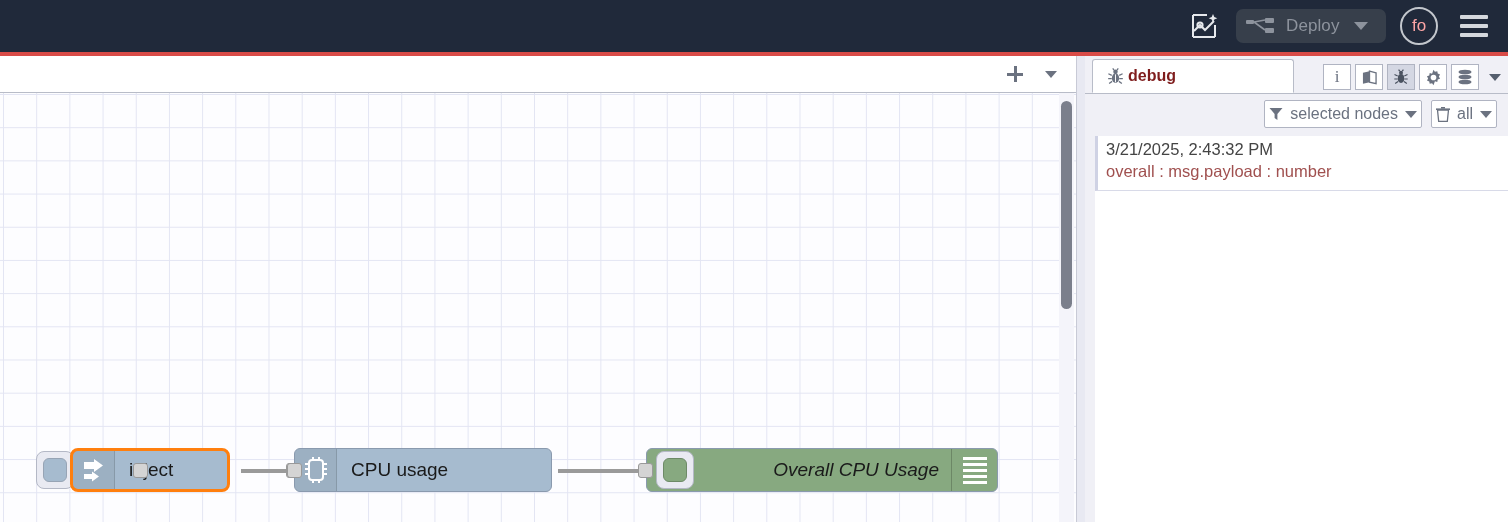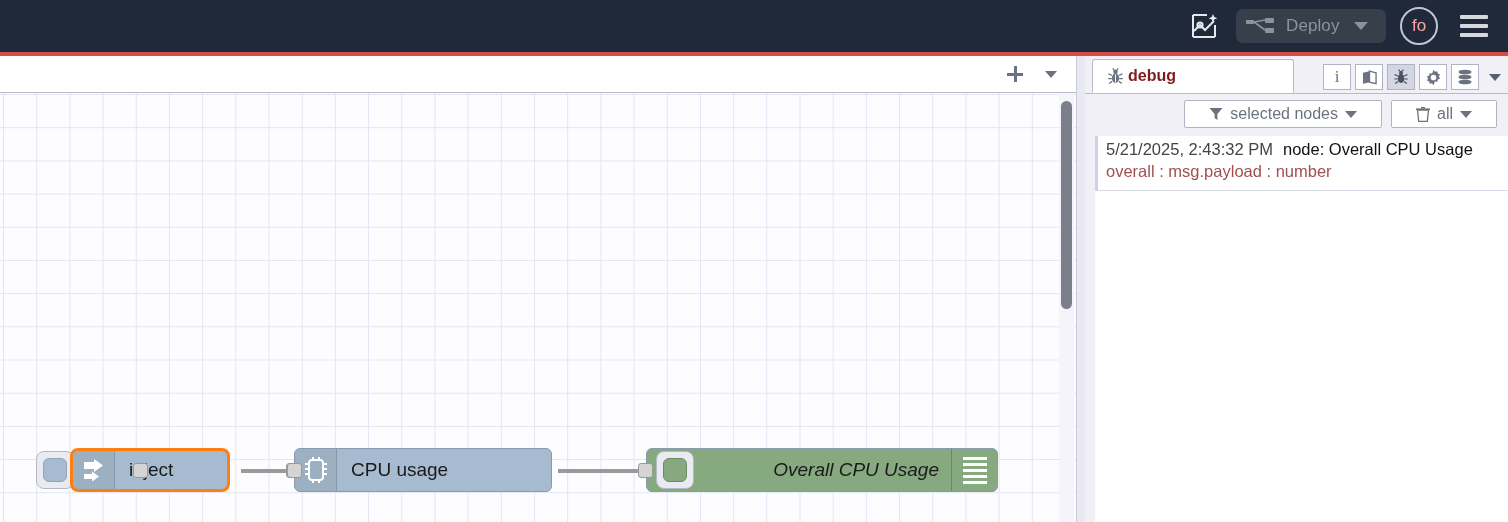--- a/index.html
+++ b/index.html
@@ -245,21 +245,21 @@
     position: absolute; left: 0; top: 38px;
     width: 423px; height: 40px;
     background: #f0f0f6;
     display: flex; align-items: center; justify-content: flex-end;
     padding-right: 11px; gap: 9px;
   }
   .filter-btn {
     height: 28px; background: #fff;
     border: 1px solid #b0b4c2; border-radius: 2px;
     display: flex; align-items: center; gap: 7px;
-    padding: 0 24px;
+    padding: 0 4px;
     font-size: 16px; color: #6b7280;
     cursor: pointer;
   }
   .filter-btn .caret-down {
     border-left-width: 6px; border-right-width: 6px; border-top: 7px solid #6b7280;
   }
 
   #debug-messages {
     position: absolute; left: 10px; top: 80px;
     width: 413px; height: 386px;
@@ -482,20 +482,19 @@
         <rect x="5" y="0" width="4" height="1.6" fill="#6b7280"></rect>
       </svg>
       <span>all</span>
       <span class="caret-down"></span>
     </div>
   </div>
 
   <div id="debug-messages">
     <div class="debug-msg debug-msg-underline">
       <div class="debug-msg-head">
-        <span class="debug-msg-time">5/21/2025, 2:43:32 PM</span>
-        <span class="debug-msg-node">node: Overall CPU Usage</span>
+        <span class="debug-msg-time">3/21/2025, 2:43:32 PM</span>
       </div>
       <div class="debug-msg-topic">overall : msg.payload : number</div>
     </div>
   </div>
 
 </div>
 
 </body></html>

